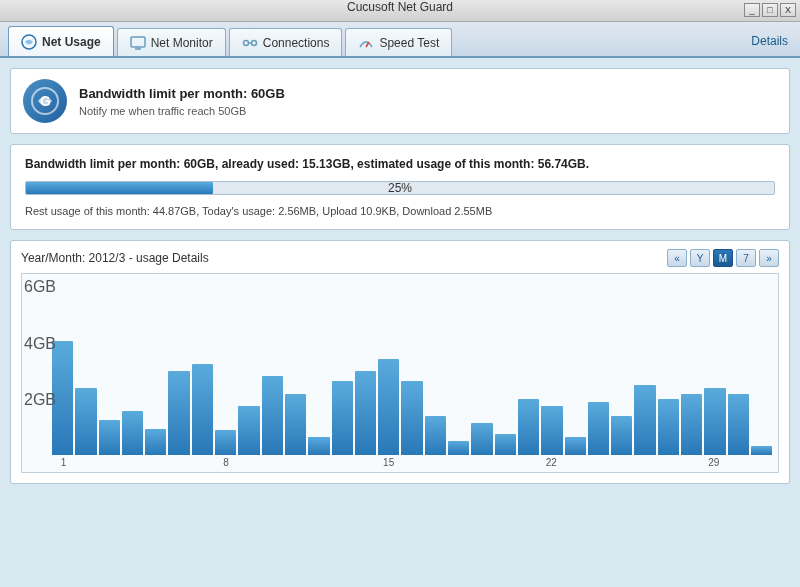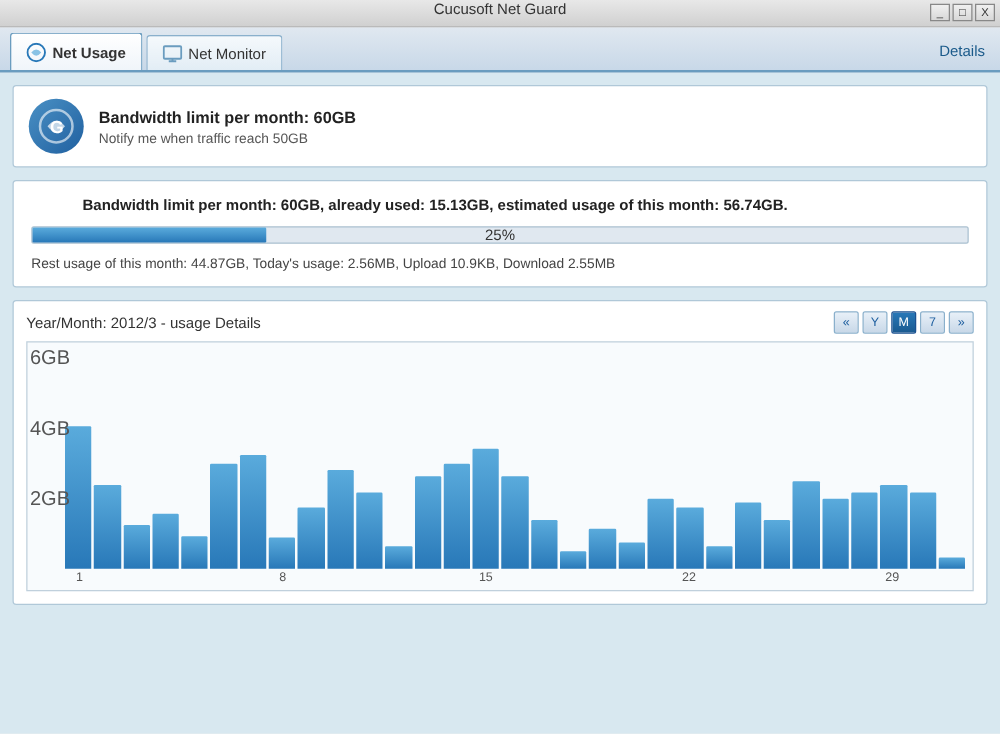--- a/index.html
+++ b/index.html
@@ -143,21 +143,20 @@
       border: 1px solid #b0c8d8;
       border-radius: 3px;
       padding: 12px 14px;
       margin-bottom: 10px;
     }
     .stats-title {
       font-weight: bold;
       font-size: 12px;
       color: #222;
       margin-bottom: 10px;
-      margin-left: 41px;
     }
     .progress-container {
       background: #e0e8f0;
       border: 1px solid #aac0d0;
       border-radius: 2px;
       height: 14px;
       position: relative;
       margin-bottom: 10px;
     }
     .progress-bar {
@@ -300,20 +299,39 @@
     <span>Net Usage</span>
   </div>
   <div class="tab">
     <span class="tab-icon">
       <svg width="16" height="16" viewBox="0 0 16 16">
         <rect x="1" y="2" width="14" height="10" rx="1" fill="none" stroke="#6a9cbf" stroke-width="1.5"></rect>
         <path d="M5 14 h6 M8 12 v2" stroke="#6a9cbf" stroke-width="1.5"></path>
       </svg>
     </span>
     <span>Net Monitor</span>
+  </div>
+  <div class="tab">
+    <span class="tab-icon">
+      <svg width="16" height="16" viewBox="0 0 16 16">
+        <circle cx="4" cy="8" r="2.5" fill="none" stroke="#6a9cbf" stroke-width="1.5"></circle>
+        <circle cx="12" cy="8" r="2.5" fill="none" stroke="#6a9cbf" stroke-width="1.5"></circle>
+        <path d="M6.5 8 h3" stroke="#6a9cbf" stroke-width="1.5"></path>
+      </svg>
+    </span>
+    <span>Connections</span>
+  </div>
+  <div class="tab">
+    <span class="tab-icon">
+      <svg width="16" height="16" viewBox="0 0 16 16">
+        <path d="M2 12 Q8 2 14 12" fill="none" stroke="#6a9cbf" stroke-width="1.5"></path>
+        <line x1="8" y1="12" x2="11" y2="7" stroke="#cc4444" stroke-width="1.5"></line>
+      </svg>
+    </span>
+    <span>Speed Test</span>
   </div>
   <a class="settings-link">Details</a>
 </div>
 
 <div class="main-content">
 
   <div class="header-panel">
     <div class="logo-circle">
       <svg width="30" height="30" viewBox="0 0 30 30">
         <circle cx="15" cy="15" r="13" fill="none" stroke="rgba(255,255,255,0.6)" stroke-width="2"></circle>

